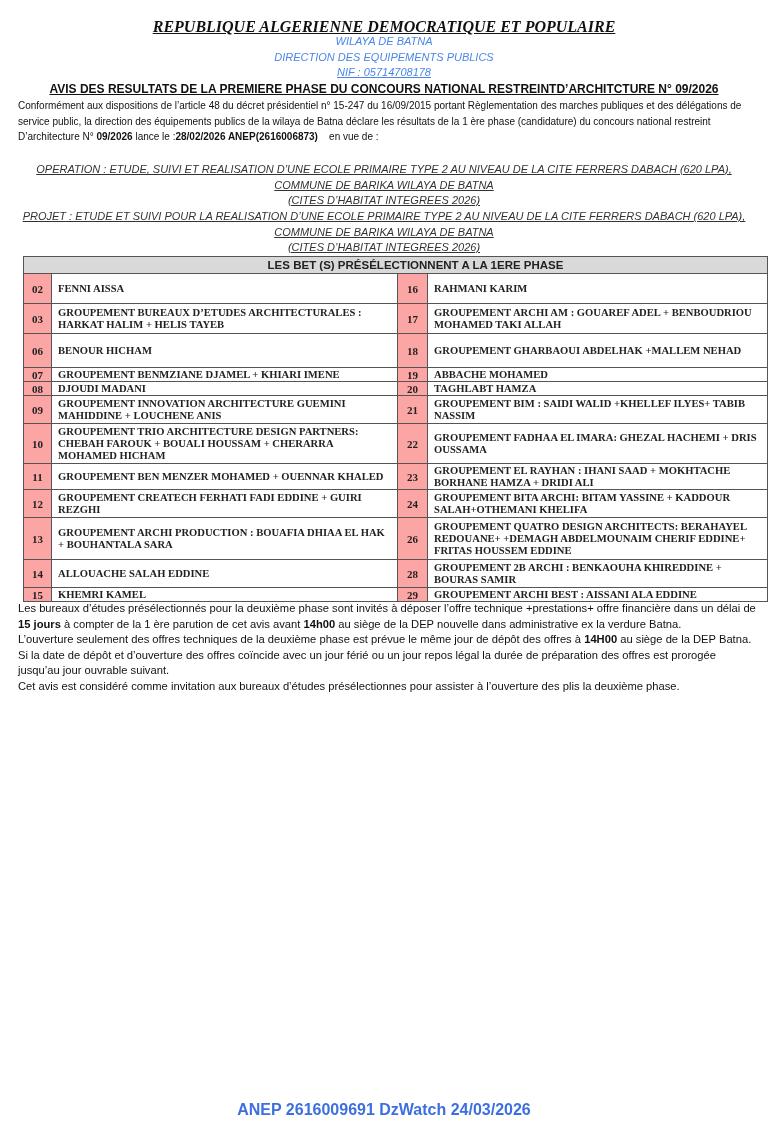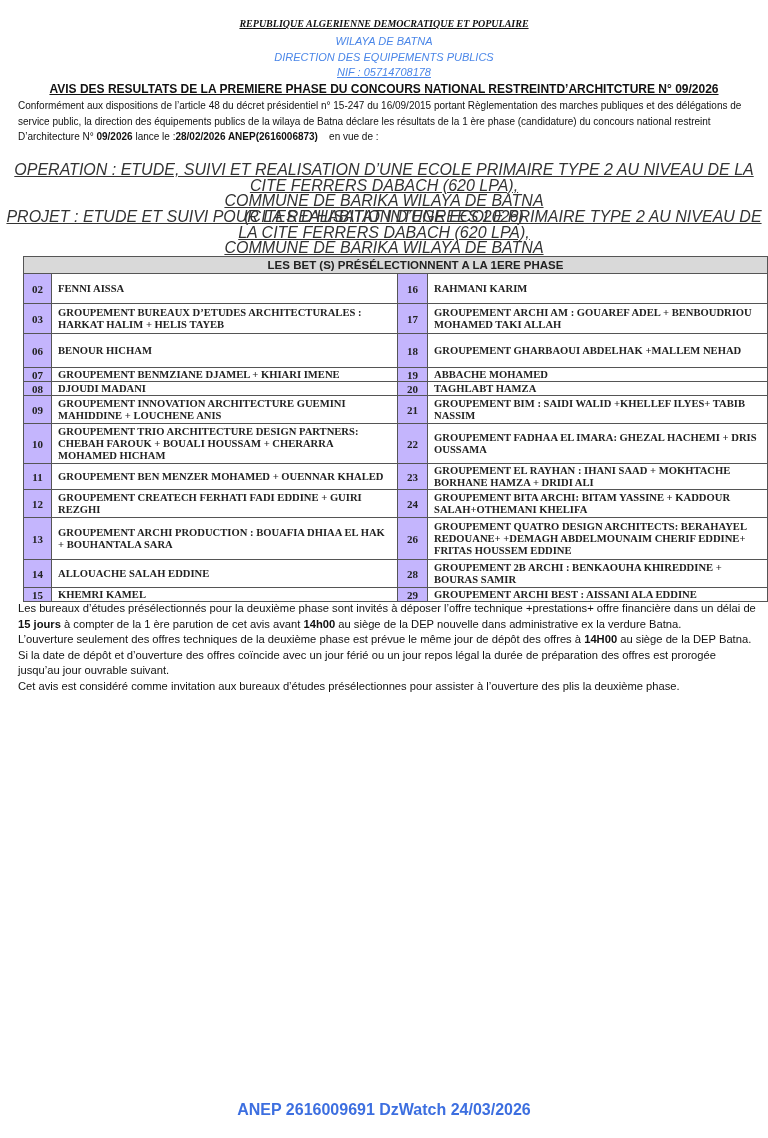--- a/index.html
+++ b/index.html
@@ -1,32 +1,32 @@
 <!DOCTYPE html>
 <html><head>
 <meta charset="utf-8">
 <style>
   html, body { margin: 0; padding: 0; background: #ffffff; }
   body { width: 768px; height: 1138px; position: relative; overflow: hidden; color: #111; }
   .sans { font-family: "Liberation Sans", "DejaVu Sans", sans-serif; }
   .serif { font-family: "Liberation Serif", "DejaVu Serif", serif; }
   .center { text-align: center; }
-  .hdr1 { position: absolute; top: 18px; left: 0; width: 768px; font-size: 10px; font-weight: bold; font-style: italic; text-decoration: underline; }
+  .hdr1 { position: absolute; top: 18px; left: 0; width: 768px; font-size: 16px; font-weight: bold; font-style: italic; text-decoration: underline; }
   .blue { color: #4a86e8; font-style: italic; font-size: 11px; }
   .hdr2 { position: absolute; top: 35px; left: 0; width: 768px; }
   .hdr3 { position: absolute; top: 51px; left: 0; width: 768px; }
   .hdr4 { position: absolute; top: 66px; left: 0; width: 768px; text-decoration: underline; font-style: italic; }
   .title { position: absolute; top: 82px; left: 0; width: 768px; font-size: 12px; font-weight: bold; text-decoration: underline; }
   .intro { position: absolute; top: 98px; left: 18px; width: 735px; font-size: 10px; line-height: 15.6px; }
-  .op { position: absolute; left: 0; width: 768px; font-size: 16px; font-style: italic; text-decoration: underline; color: #333; line-height: 15.6px; }
+  .op { position: absolute; left: 0; width: 768px; font-size: 11px; font-style: italic; text-decoration: underline; color: #333; line-height: 15.6px; }
   .op1 { top: 162px; }
   .op2 { top: 209px; }
   table.bet { position: absolute; top: 256px; left: 23px; width: 744px; border-collapse: collapse; table-layout: fixed; }
   table.bet td { border: 1px solid #555; padding: 0 6px; vertical-align: middle; font-family: "Liberation Serif", "DejaVu Serif", serif; font-weight: bold; font-size: 10.6px; line-height: 12px; color: #222; }
-  table.bet td.num { background: #c4b5fd; text-align: center; font-size: 11px; padding: 0; }
+  table.bet td.num { background: #fca5a5; text-align: center; font-size: 11px; padding: 0; }
   table.bet td.th { background: #d9d9d9; text-align: center; font-family: "Liberation Sans", "DejaVu Sans", sans-serif; font-size: 11.5px; height: 16px; padding-left: 46px; }
   .body-text { position: absolute; top: 601px; left: 18px; width: 740px; font-size: 11.2px; line-height: 15.6px; }
   .body-text p { margin: 0; }
   .footer { position: absolute; top: 1101px; left: 0; width: 768px; font-size: 16px; font-weight: bold; color: #3d6fe0; }
 </style>
 </head>
 <body>
 
 <div>
 

